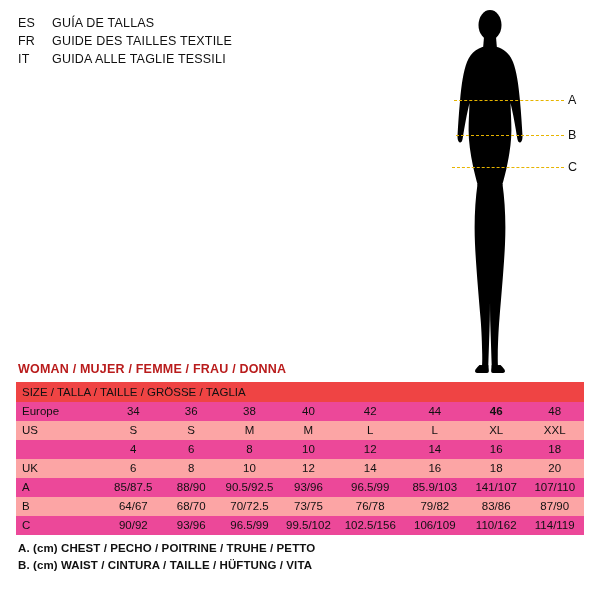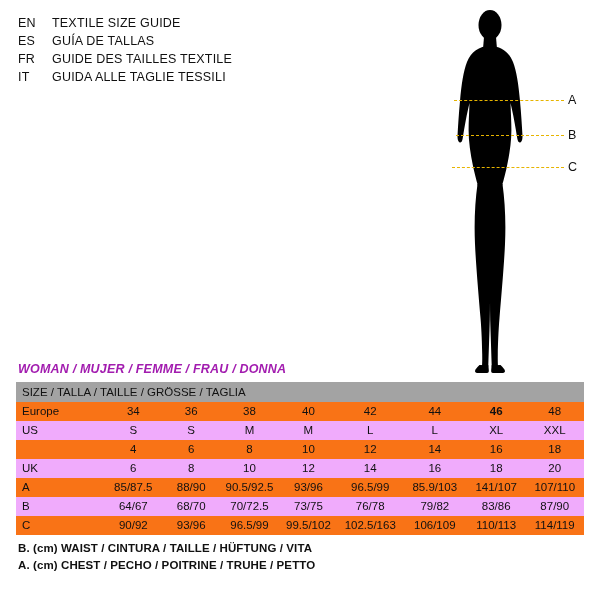--- a/index.html
+++ b/index.html
@@ -74,22 +74,21 @@
   }
 
   
   .woman-title {
     position: absolute;
     left: 18px;
     top: 362px;
     font-size: 12.5px;
     font-weight: bold;
     letter-spacing: 0.2px;
-    color: #a21caf;
-    font-style: italic;
+    color: #b91c1c;
   }
   table.size-table {
     position: absolute;
     left: 16px;
     top: 382px;
     width: 568px;
     border-collapse: collapse;
     font-size: 11.5px;
     color: #111;
   }
@@ -98,33 +97,33 @@
     height: 19px;
     line-height: 19px;
     text-align: center;
     vertical-align: middle;
   }
   table.size-table td.lbl {
     text-align: left;
     padding-left: 6px;
   }
   tr.header-row td {
-    background: #a3a3a3;
+    background: #ef4444;
     font-weight: normal;
     text-align: left;
     padding-left: 6px;
     font-size: 11.5px;
     height: 20px;
     line-height: 20px;
   }
   tr.shade td {
-    background: #f97316;
+    background: #ec4899;
   }
   tr.plain td {
-    background: #f0abfc;
+    background: #fca5a5;
   }
 
   
   .footnotes {
     position: absolute;
     left: 18px;
     top: 540px;
     width: 560px;
   }
   .footnote {
@@ -134,24 +133,20 @@
     color: #111;
     letter-spacing: 0.1px;
   }
 </style>
 </head>
 <body>
 
 <div class="page">
 
   <div class="lang-block">
-    <div class="lang-row">
-      <span class="lang-code">EN</span>
-      <span class="lang-text">TEXTILE SIZE GUIDE</span>
-    </div>
     <div class="lang-row">
       <span class="lang-code">ES</span>
       <span class="lang-text">GUÍA DE TALLAS</span>
     </div>
     <div class="lang-row">
       <span class="lang-code">FR</span>
       <span class="lang-text">GUIDE DES TAILLES TEXTILE</span>
     </div>
     <div class="lang-row">
       <span class="lang-code">IT</span>
@@ -290,26 +285,26 @@
       <td>79/82</td>
       <td>83/86</td>
       <td>87/90</td>
     </tr>
     <tr class="shade">
       <td class="lbl">C</td>
       <td>90/92</td>
       <td>93/96</td>
       <td>96.5/99</td>
       <td>99.5/102</td>
-      <td>102.5/163</td>
+      <td>102.5/156</td>
       <td>106/109</td>
-      <td>110/113</td>
+      <td>110/162</td>
       <td>114/119</td>
     </tr>
   </tbody>
     </table>
 
   <div class="footnotes">
+    <div class="footnote">A. (cm) CHEST / PECHO / POITRINE / TRUHE / PETTO</div>
     <div class="footnote">B. (cm) WAIST / CINTURA / TAILLE / HÜFTUNG / VITA</div>
-    <div class="footnote">A. (cm) CHEST / PECHO / POITRINE / TRUHE / PETTO</div>
   </div>
 
 </div>
 
 </body></html>

